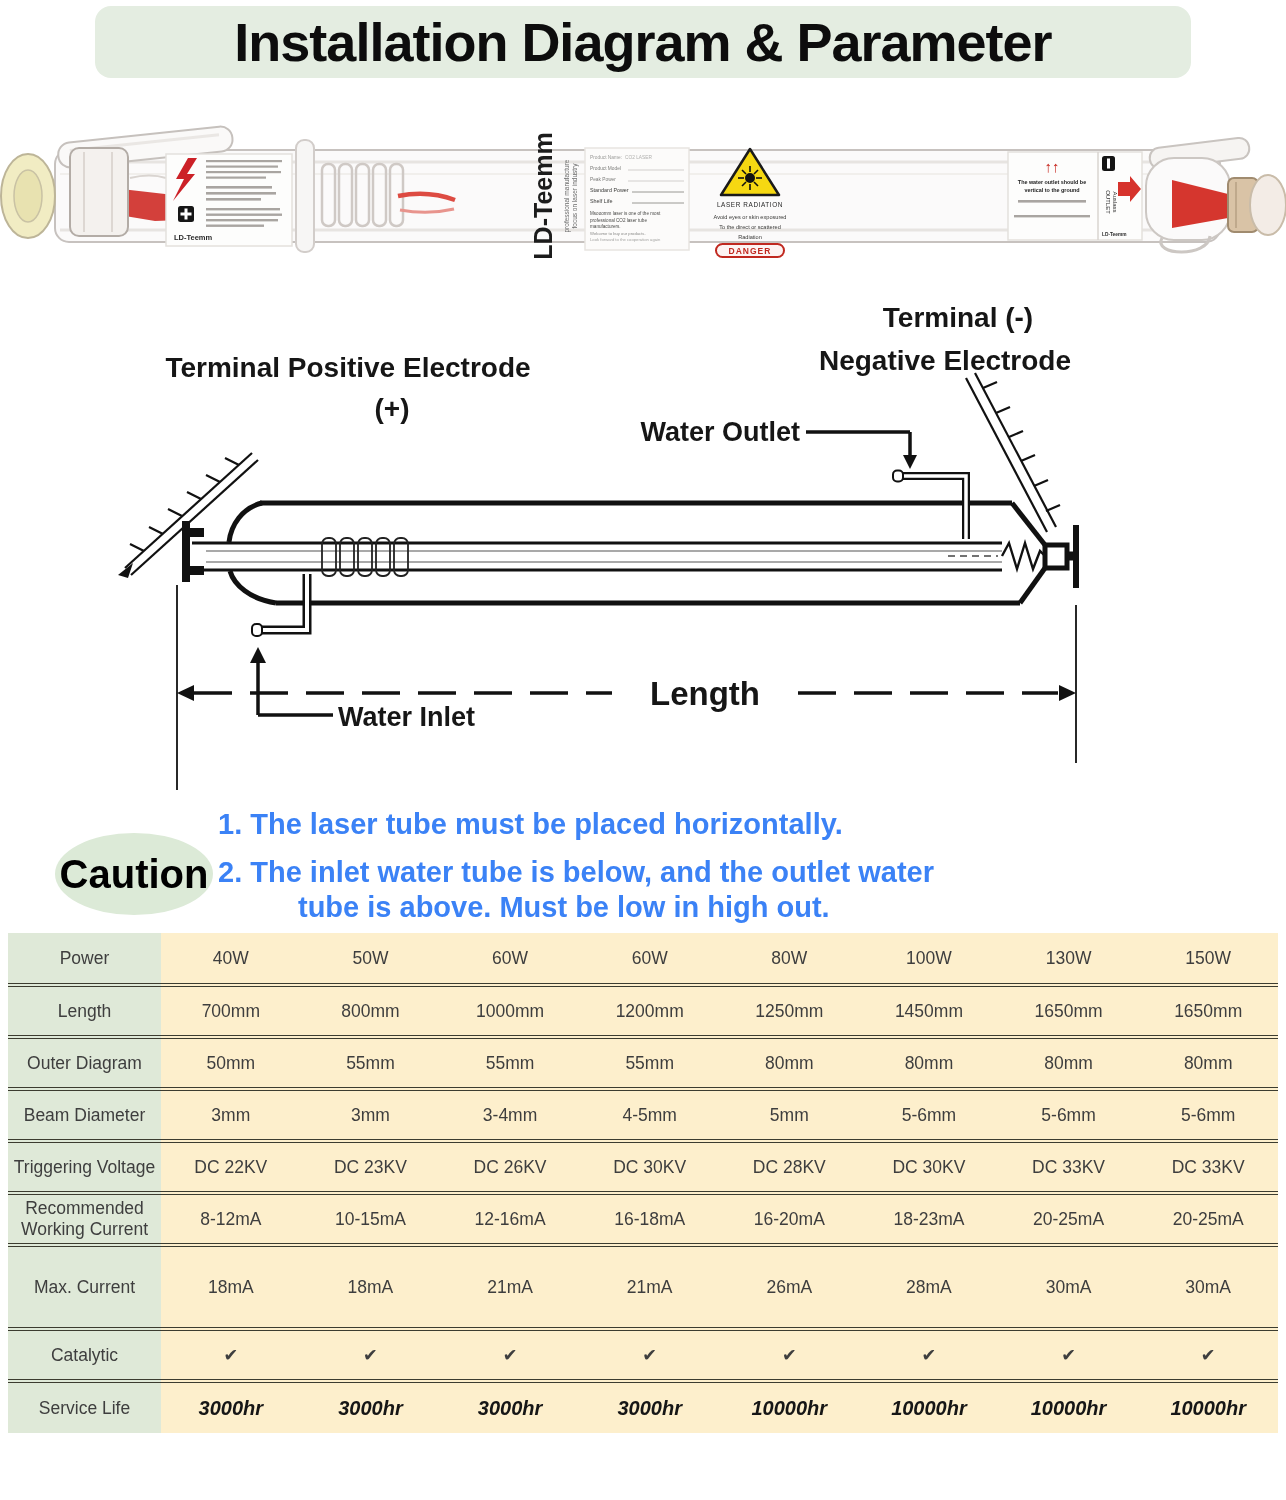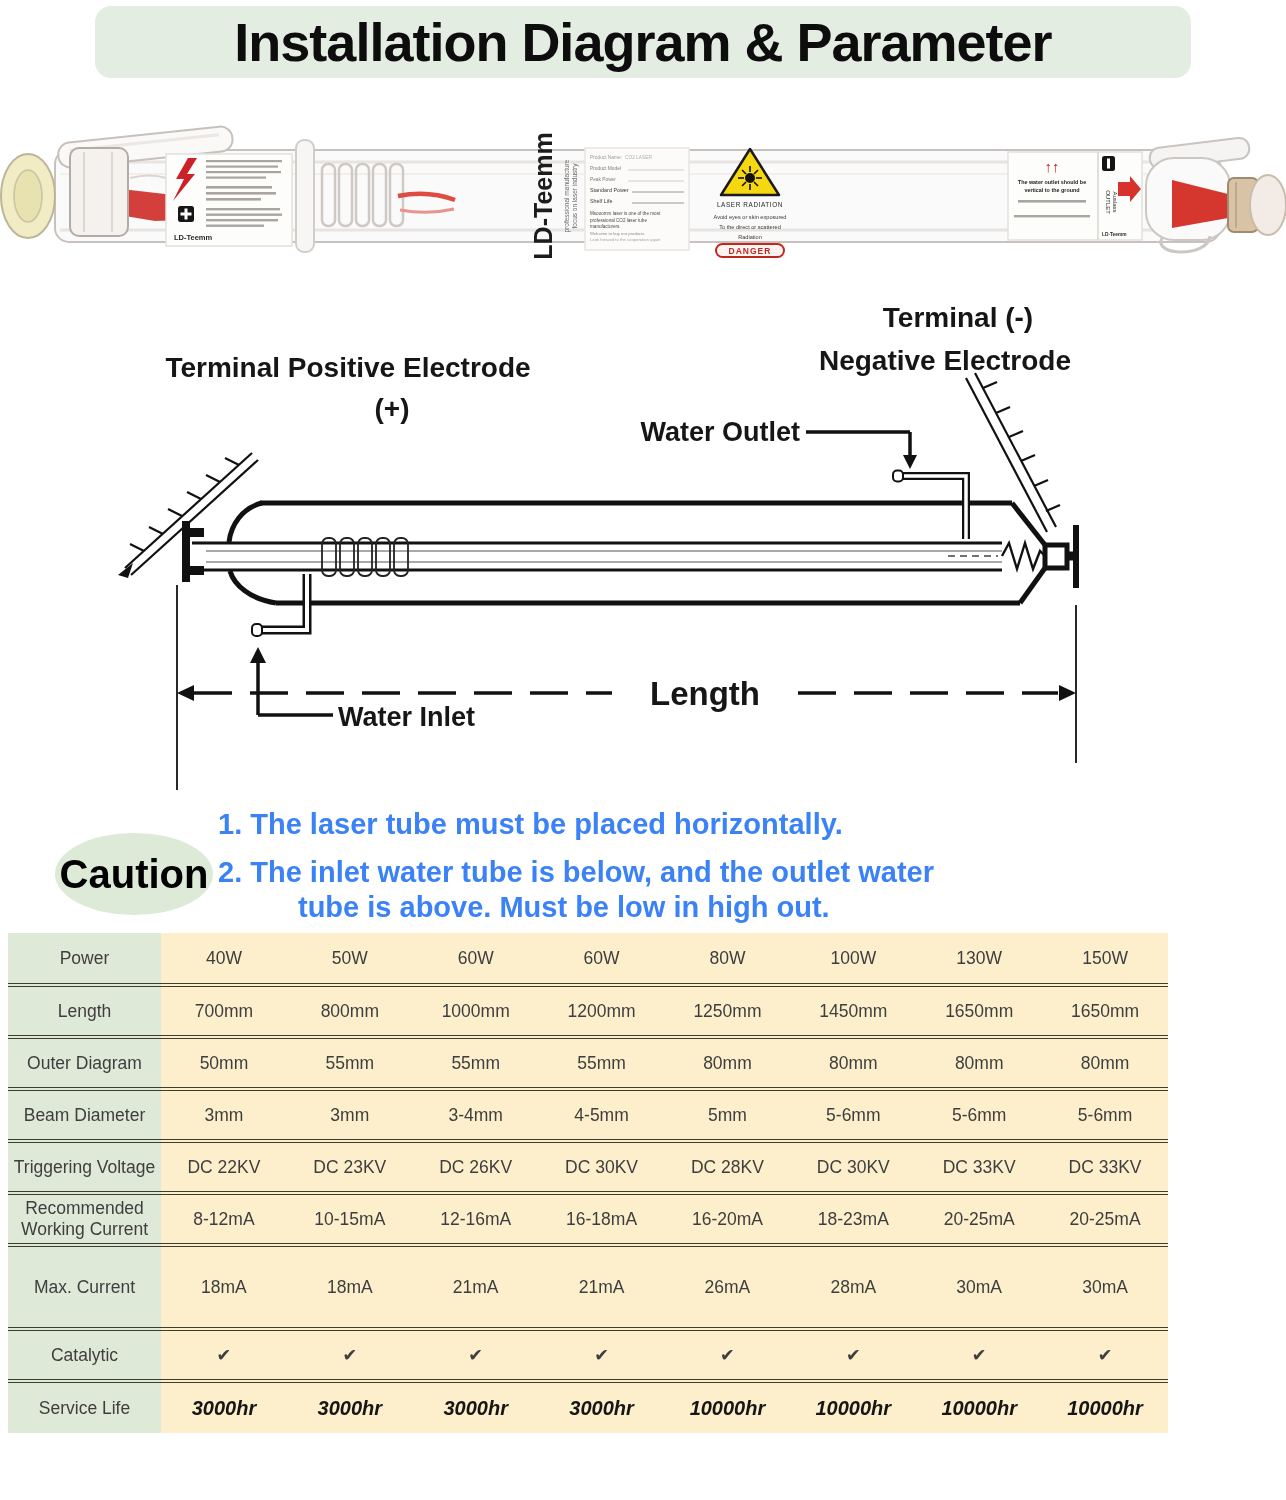--- a/index.html
+++ b/index.html
@@ -19,21 +19,21 @@
   .caution-ellipse{position:absolute;left:55px;top:833px;width:158px;height:82px;border-radius:50%;
     background:#dcead7;display:flex;align-items:center;justify-content:center;}
   .caution-ellipse span{font-size:40px;font-weight:bold;color:#000000;}
   .caution-note{position:absolute;color:#3b82f6;font-weight:bold;font-size:29px;white-space:nowrap;}
   #note1{left:218px;top:808px;}
   #note2a{left:218px;top:856px;}
   #note2b{left:262px;top:891px;margin-left:36px;}
 
   
   .param-table-wrap{position:absolute;left:8px;top:933px;width:1270px;}
-  table#param-table{border-collapse:collapse;table-layout:fixed;width:1160px;}
+  table#param-table{border-collapse:collapse;table-layout:fixed;width:1270px;}
   #param-table th,#param-table td{font-weight:normal;font-size:17.5px;color:#3e3e3e;
     text-align:center;vertical-align:middle;padding:0 4px;}
   #param-table th{background:#dfe9d8;}
   #param-table td{background:#fdefcc;}
   #param-table tr{height:52px;}
   #param-table tr:nth-child(7){height:84px;}
   #param-table tr + tr th, #param-table tr + tr td{border-top:4px double #3c3c30;}
   #param-table tr:nth-child(9) td{font-weight:bold;font-style:italic;font-size:20px;color:#161616;}
 
   

